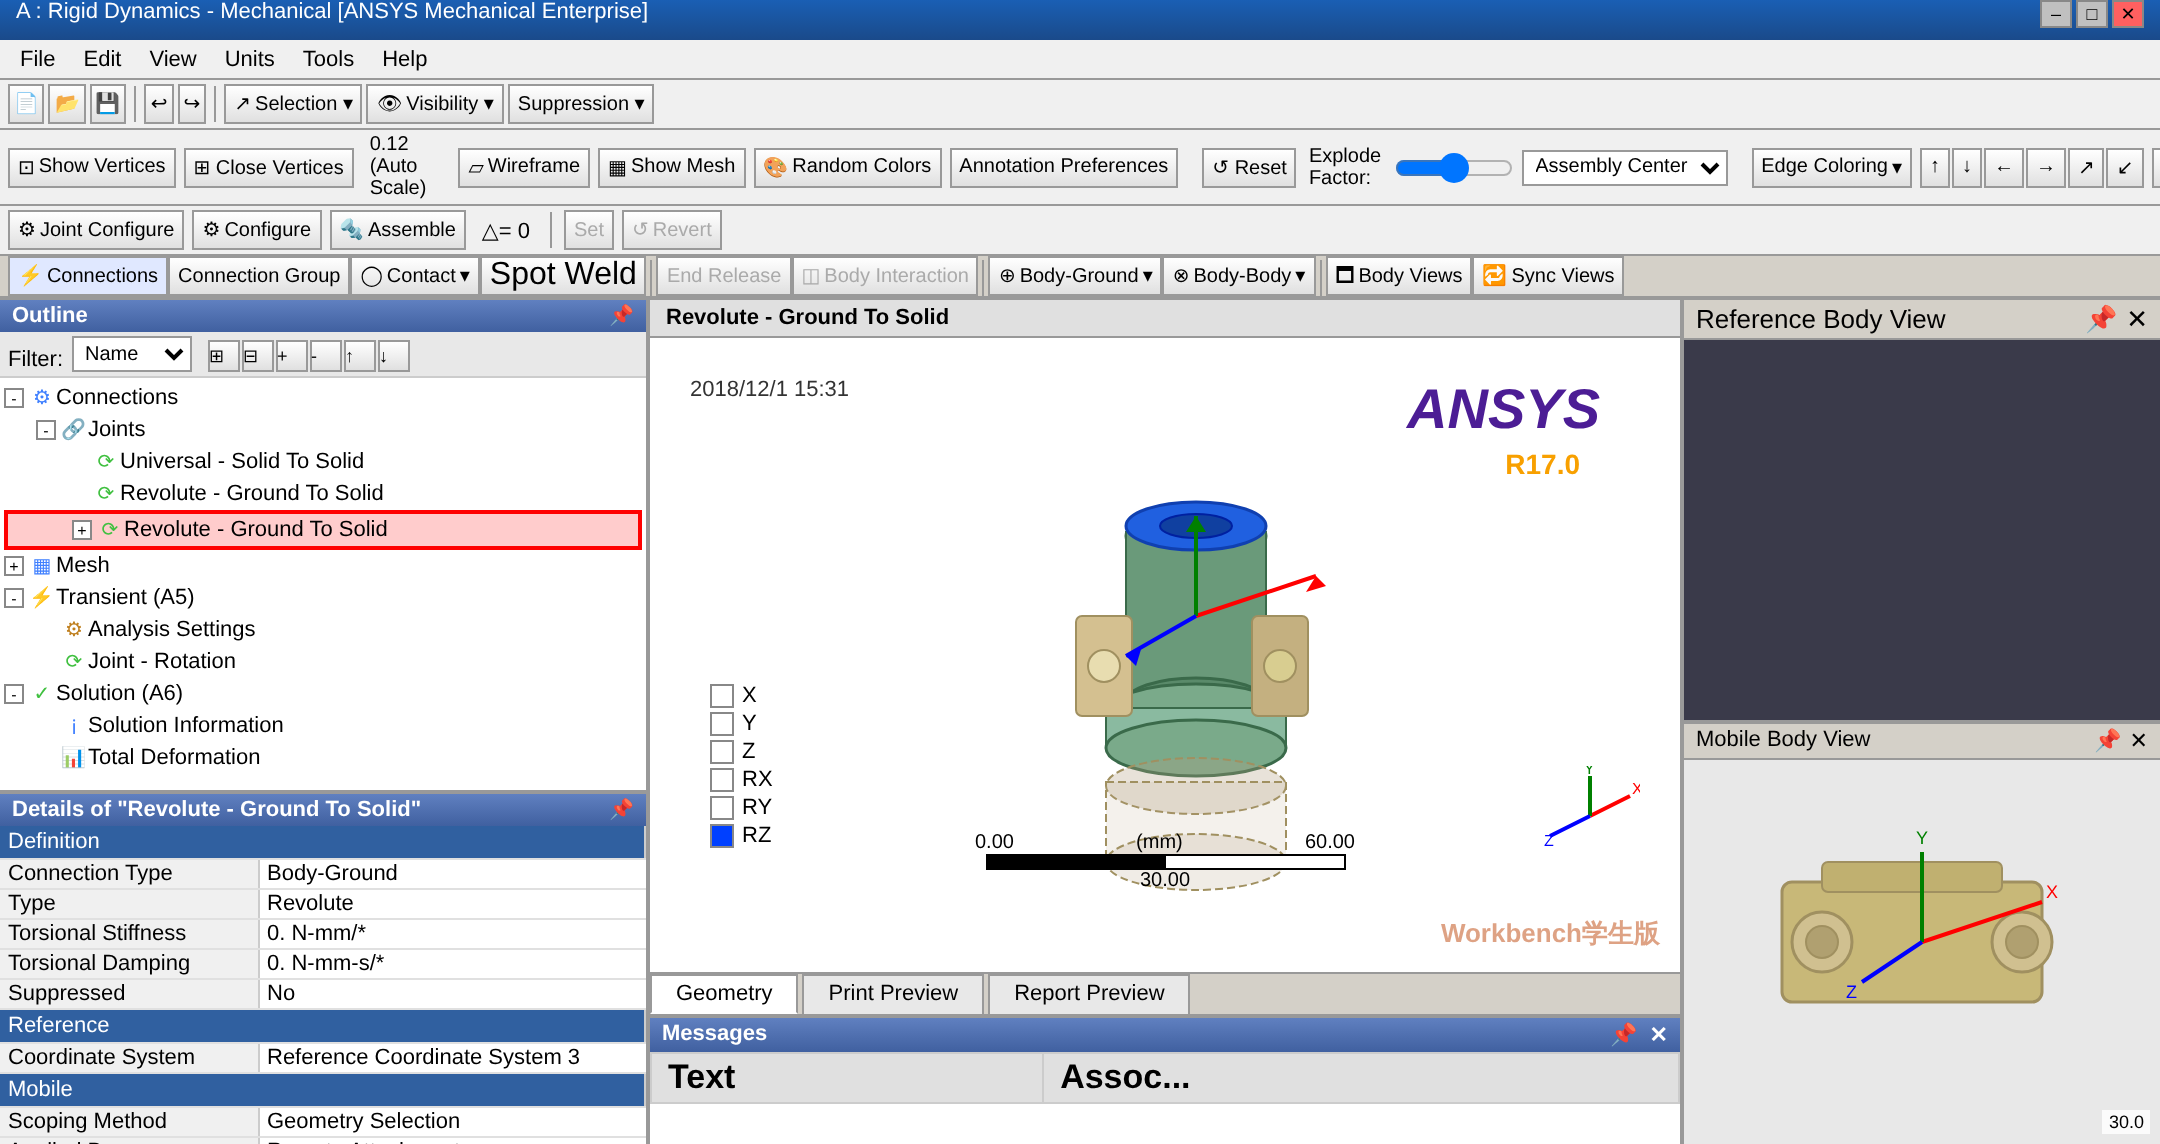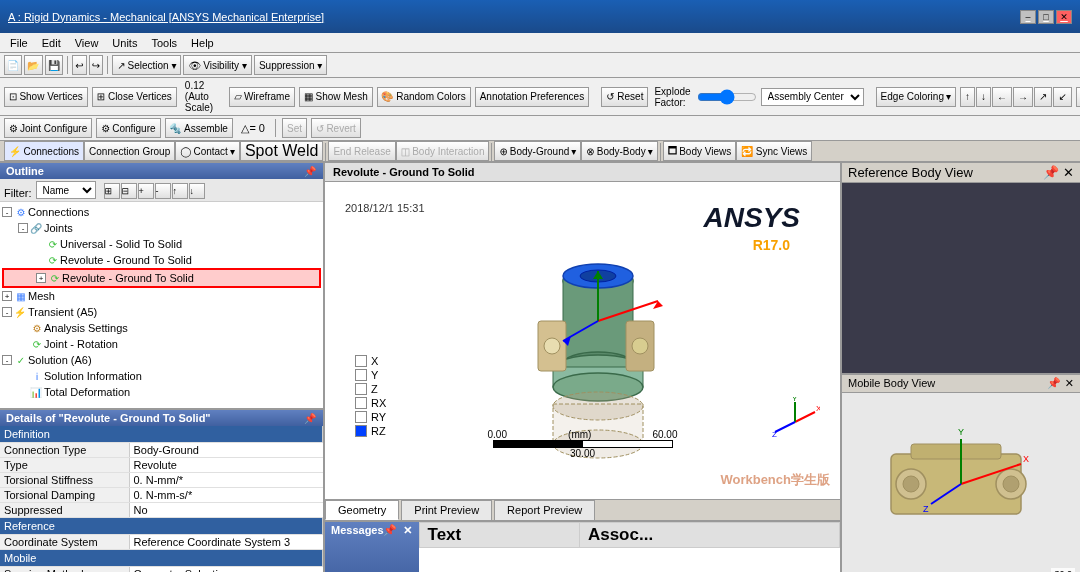--- a/index.html
+++ b/index.html
@@ -1,19 +1,19 @@
 <!DOCTYPE html>
 <html><head>
   <meta charset="utf-8">
   <style>
     * { box-sizing: border-box; margin: 0; padding: 0; }
     body { font-family: 'Segoe UI', Arial, sans-serif; font-size: 11px; background: #d4d0c8; overflow: hidden; width: 1080px; height: 572px; }
     
     
-    .title-bar { background: linear-gradient(to bottom, #1a5fb4, #1a4a8a); color: white; height: 33px; display: flex; align-items: center; padding: 0 8px; font-size: 11px; text-decoration: underline; }
+    .title-bar { background: linear-gradient(to bottom, #1a5fb4, #1a4a8a); color: white; height: 20px; display: flex; align-items: flex-start; padding: 0 8px; font-size: 11px; }
     .title-bar-title { flex: 1; }
     .title-bar-controls { display: flex; gap: 2px; }
     .title-bar-btn { width: 16px; height: 14px; background: #c0c0c0; border: 1px solid #888; font-size: 9px; display: flex; align-items: center; justify-content: center; cursor: pointer; color: #000; }
     
     
     .menu-bar { background: #f0f0f0; height: 20px; display: flex; align-items: center; border-bottom: 1px solid #999; padding: 0 4px; gap: 2px; }
     .menu-item { padding: 2px 6px; font-size: 11px; cursor: pointer; }
     
     
     .toolbar { background: #f0f0f0; border-bottom: 1px solid #999; padding: 2px 4px; display: flex; align-items: center; gap: 4px; min-height: 24px; flex-wrap: nowrap; }
@@ -45,38 +45,38 @@
     .details-content { flex: 1; overflow: auto; }
     .details-table { width: 100%; border-collapse: collapse; font-size: 11px; }
     .details-table tr td { padding: 1px 4px; border-bottom: 1px solid #e0e0e0; }
     .details-table tr td:first-child { background: #f0f0f0; font-weight: normal; width: 40%; border-right: 1px solid #ccc; }
     .section-header td { background: #3060a0 !important; color: white !important; font-weight: bold; padding: 2px 4px !important; }
     
     
     .center-panel { flex: 1; display: flex; flex-direction: column; background: #e8e8e8; }
     .viewport-header { background: #e0e0e0; border-bottom: 1px solid #999; padding: 3px 8px; font-size: 11px; font-weight: bold; }
     .viewport-area { flex: 1; background: white; position: relative; overflow: hidden; display: flex; align-items: center; justify-content: center; }
-    .ansys-logo { position: absolute; top: 20px; right: 40px; font-size: 28px; font-weight: bold; color: #0f172a; font-style: italic; }
+    .ansys-logo { position: absolute; top: 20px; right: 40px; font-size: 28px; font-weight: bold; color: #4c1d95; font-style: italic; }
     .ansys-version { position: absolute; top: 55px; right: 50px; font-size: 14px; color: #f8a000; font-weight: bold; }
     .viewport-date { position: absolute; top: 20px; left: 20px; font-size: 11px; color: #333; }
     .axis-legend { position: absolute; bottom: 60px; left: 30px; font-size: 11px; }
     .axis-row { display: flex; align-items: center; gap: 4px; margin: 2px 0; }
     .axis-checkbox { width: 12px; height: 12px; border: 1px solid #888; background: white; }
     .axis-checkbox.rz-checked { background: #0040ff; }
     .scale-bar { position: absolute; bottom: 40px; left: 50%; transform: translateX(-50%); display: flex; flex-direction: column; align-items: center; }
     .scale-line { width: 180px; height: 8px; background: linear-gradient(to right, black 50%, white 50%); border: 1px solid black; }
     .scale-labels { display: flex; justify-content: space-between; width: 190px; font-size: 10px; }
     
     
     .viewport-tabs { background: #d4d0c8; border-top: 1px solid #999; padding: 0; display: flex; }
     .viewport-tab { padding: 3px 12px; border: 1px solid #999; border-bottom: none; background: #e8e8e8; font-size: 11px; cursor: pointer; margin-right: 2px; }
     .viewport-tab.active { background: white; border-bottom: 1px solid white; }
     
     
-    .messages-panel { background: white; height: 65px; border-top: 2px solid #999; display: flex; }
+    .messages-panel { background: white; height: 65px; border-top: 2px solid #999; display: flex; flex-direction: column; }
     .messages-header { background: linear-gradient(to bottom, #6080c0, #4060a0); color: white; padding: 2px 6px; font-size: 11px; font-weight: bold; display: flex; justify-content: space-between; }
     .messages-table { flex: 1; overflow: auto; }
     .msg-table { width: 100%; border-collapse: collapse; font-size: 17px; }
     .msg-table th { background: #e0e0e0; border: 1px solid #ccc; padding: 2px 8px; text-align: left; font-weight: bold; }
     
     
     .right-panel { width: 240px; display: flex; flex-direction: column; border-left: 2px solid #999; }
     .ref-body-view { flex: 1; background: #3a3a4a; display: flex; flex-direction: column; border-bottom: 2px solid #999; }
     .ref-body-header { background: #d4d0c8; border-bottom: 1px solid #999; padding: 2px 6px; font-size: 13px; display: flex; justify-content: space-between; }
     .ref-view-area { flex: 1; background: #3a3a4a; }

